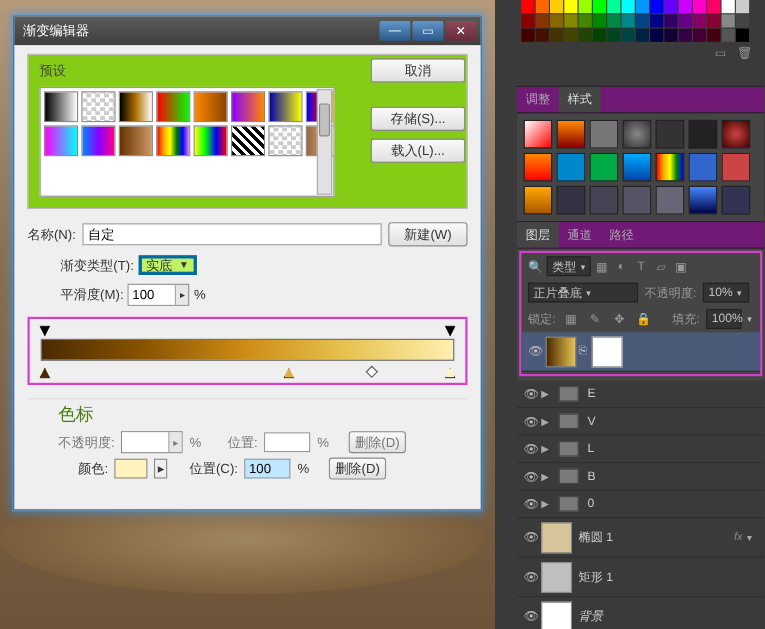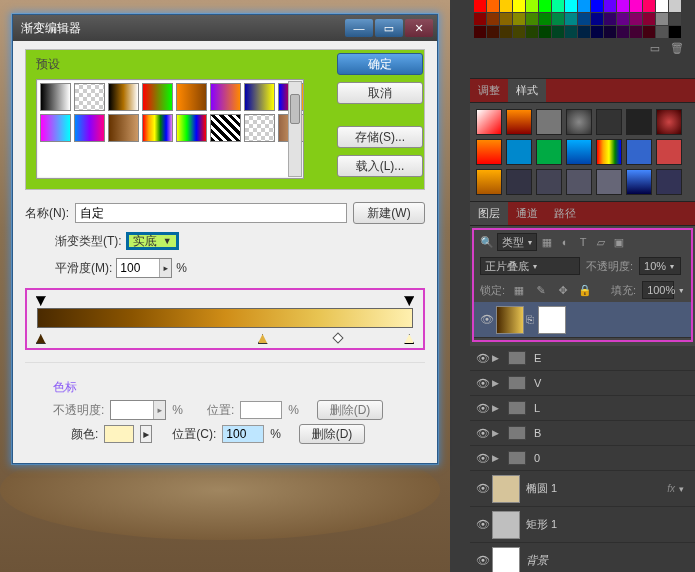--- a/index.html
+++ b/index.html
@@ -50,35 +50,35 @@
   .ramp-area { margin-top: 10px; border: 2px solid #d63fc7; padding: 8px 10px 14px; background: #efefef; }
   .ramp-rail { position: relative; height: 30px; margin-top: 6px; }
   .ramp-bar { position: absolute; left: 0; right: 0; top: 4px; height: 20px; border: 1px solid #666;
     background: linear-gradient(90deg, #4a2a00 0%, #8a5400 25%, #cf8d17 50%, #e8c452 75%, #fff0b0 100%); }
   .stop { position: absolute; width: 10px; height: 10px; border: 1px solid #333; transform: translateX(-50%); cursor: pointer; }
   .stop.top { top: -8px; background: #000; clip-path: polygon(50% 100%, 0 0, 100% 0); }
   .stop.bot { bottom: -10px; clip-path: polygon(50% 0, 0 100%, 100% 100%); }
   .mid { position: absolute; bottom: -8px; width: 8px; height: 8px; border: 1px solid #555; background: #fff; transform: translateX(-50%) rotate(45deg); cursor: pointer; }
 
   .stops-section { margin-top: 12px; border-top: 1px solid #ddd; padding-top: 4px; }
-  .stops-section .title { color: #8b5cf6; font-size: 12px; margin-bottom: 4px; margin-left: 28px; margin-top: 12px; }
+  .stops-section .title { color: #4d7c0f; font-size: 16px; margin-bottom: 4px; margin-left: 28px; }
   .stop-row { display: flex; align-items: center; gap: 6px; margin: 4px 0 0 28px; font-size: 12px; color: #888; }
   .stop-row.active { color: #333; }
   .color-chip { width: 30px; height: 18px; border: 1px solid #888; background: #fff4c0; }
-  .stop-row .dbtn { width: 66px; height: 20px; line-height: 18px; }
+  .stop-row .dbtn { width: 52px; height: 20px; line-height: 18px; }
 
   
   .right-area { position: absolute; left: 470px; top: 0; width: 225px; height: 572px; background: #454545; color: #c0c0c0; font-size: 11px; }
   .color-swatches { height: 78px; background: #3a3a3a; padding: 0 4px; }
   .cs-grid { display: grid; grid-template-columns: repeat(16, 12px); grid-auto-rows: 12px; gap: 1px; }
   .cs { width: 12px; height: 12px; }
   .cs-tools { display: flex; justify-content: flex-end; gap: 6px; padding: 2px 6px; color: #aaa; }
 
   .panel { border-top: 1px solid #222; }
-  .panel-tabs { display: flex; gap: 0; background: #7f1d1d; border-bottom: 1px solid #222; }
+  .panel-tabs { display: flex; gap: 0; background: #701a75; border-bottom: 1px solid #222; }
   .ptab { padding: 4px 8px; color: #aaa; cursor: pointer; }
   .ptab.active { background: #454545; color: #ddd; }
   .panel-body { padding: 6px; }
 
   .style-grid { display: grid; grid-template-columns: repeat(7, 26px); grid-auto-rows: 26px; gap: 4px; }
   .sty { width: 26px; height: 26px; border: 1px solid #222; background: #555; }
 
   
   .layers-hdr { display: flex; align-items: center; gap: 2px; padding: 3px 5px; }
   .sel { background: #333; border: 1px solid #222; height: 18px; padding: 0 4px; display: flex; align-items: center; gap: 4px; cursor: pointer; }
@@ -145,21 +145,20 @@
           <div class="swatch" style="background:repeating-conic-gradient(#ccc 0 25%,#fff 0 50%) 0/8px 8px"></div>
           <div class="swatch" style="background:linear-gradient(90deg,#964,#c96,#fff)"></div>
         </div>
         <div class="scrollbar-v">
             <div class="thumb"></div>
           </div>
       </div>
     </div>
 
     <div class="rightbuttons">
-      <div class="dbtn ok">确定</div>
       <div class="dbtn">取消</div>
       <div style="height:8px"></div>
       <div class="dbtn">存储(S)...</div>
       <div class="dbtn">载入(L)...</div>
     </div>
 
     <div class="name-row">
       <span class="label">名称(N):</span>
       <input class="text-input nr-input" value="自定" style="">
       <div class="dbtn" style="width:72px">新建(W)</div>

